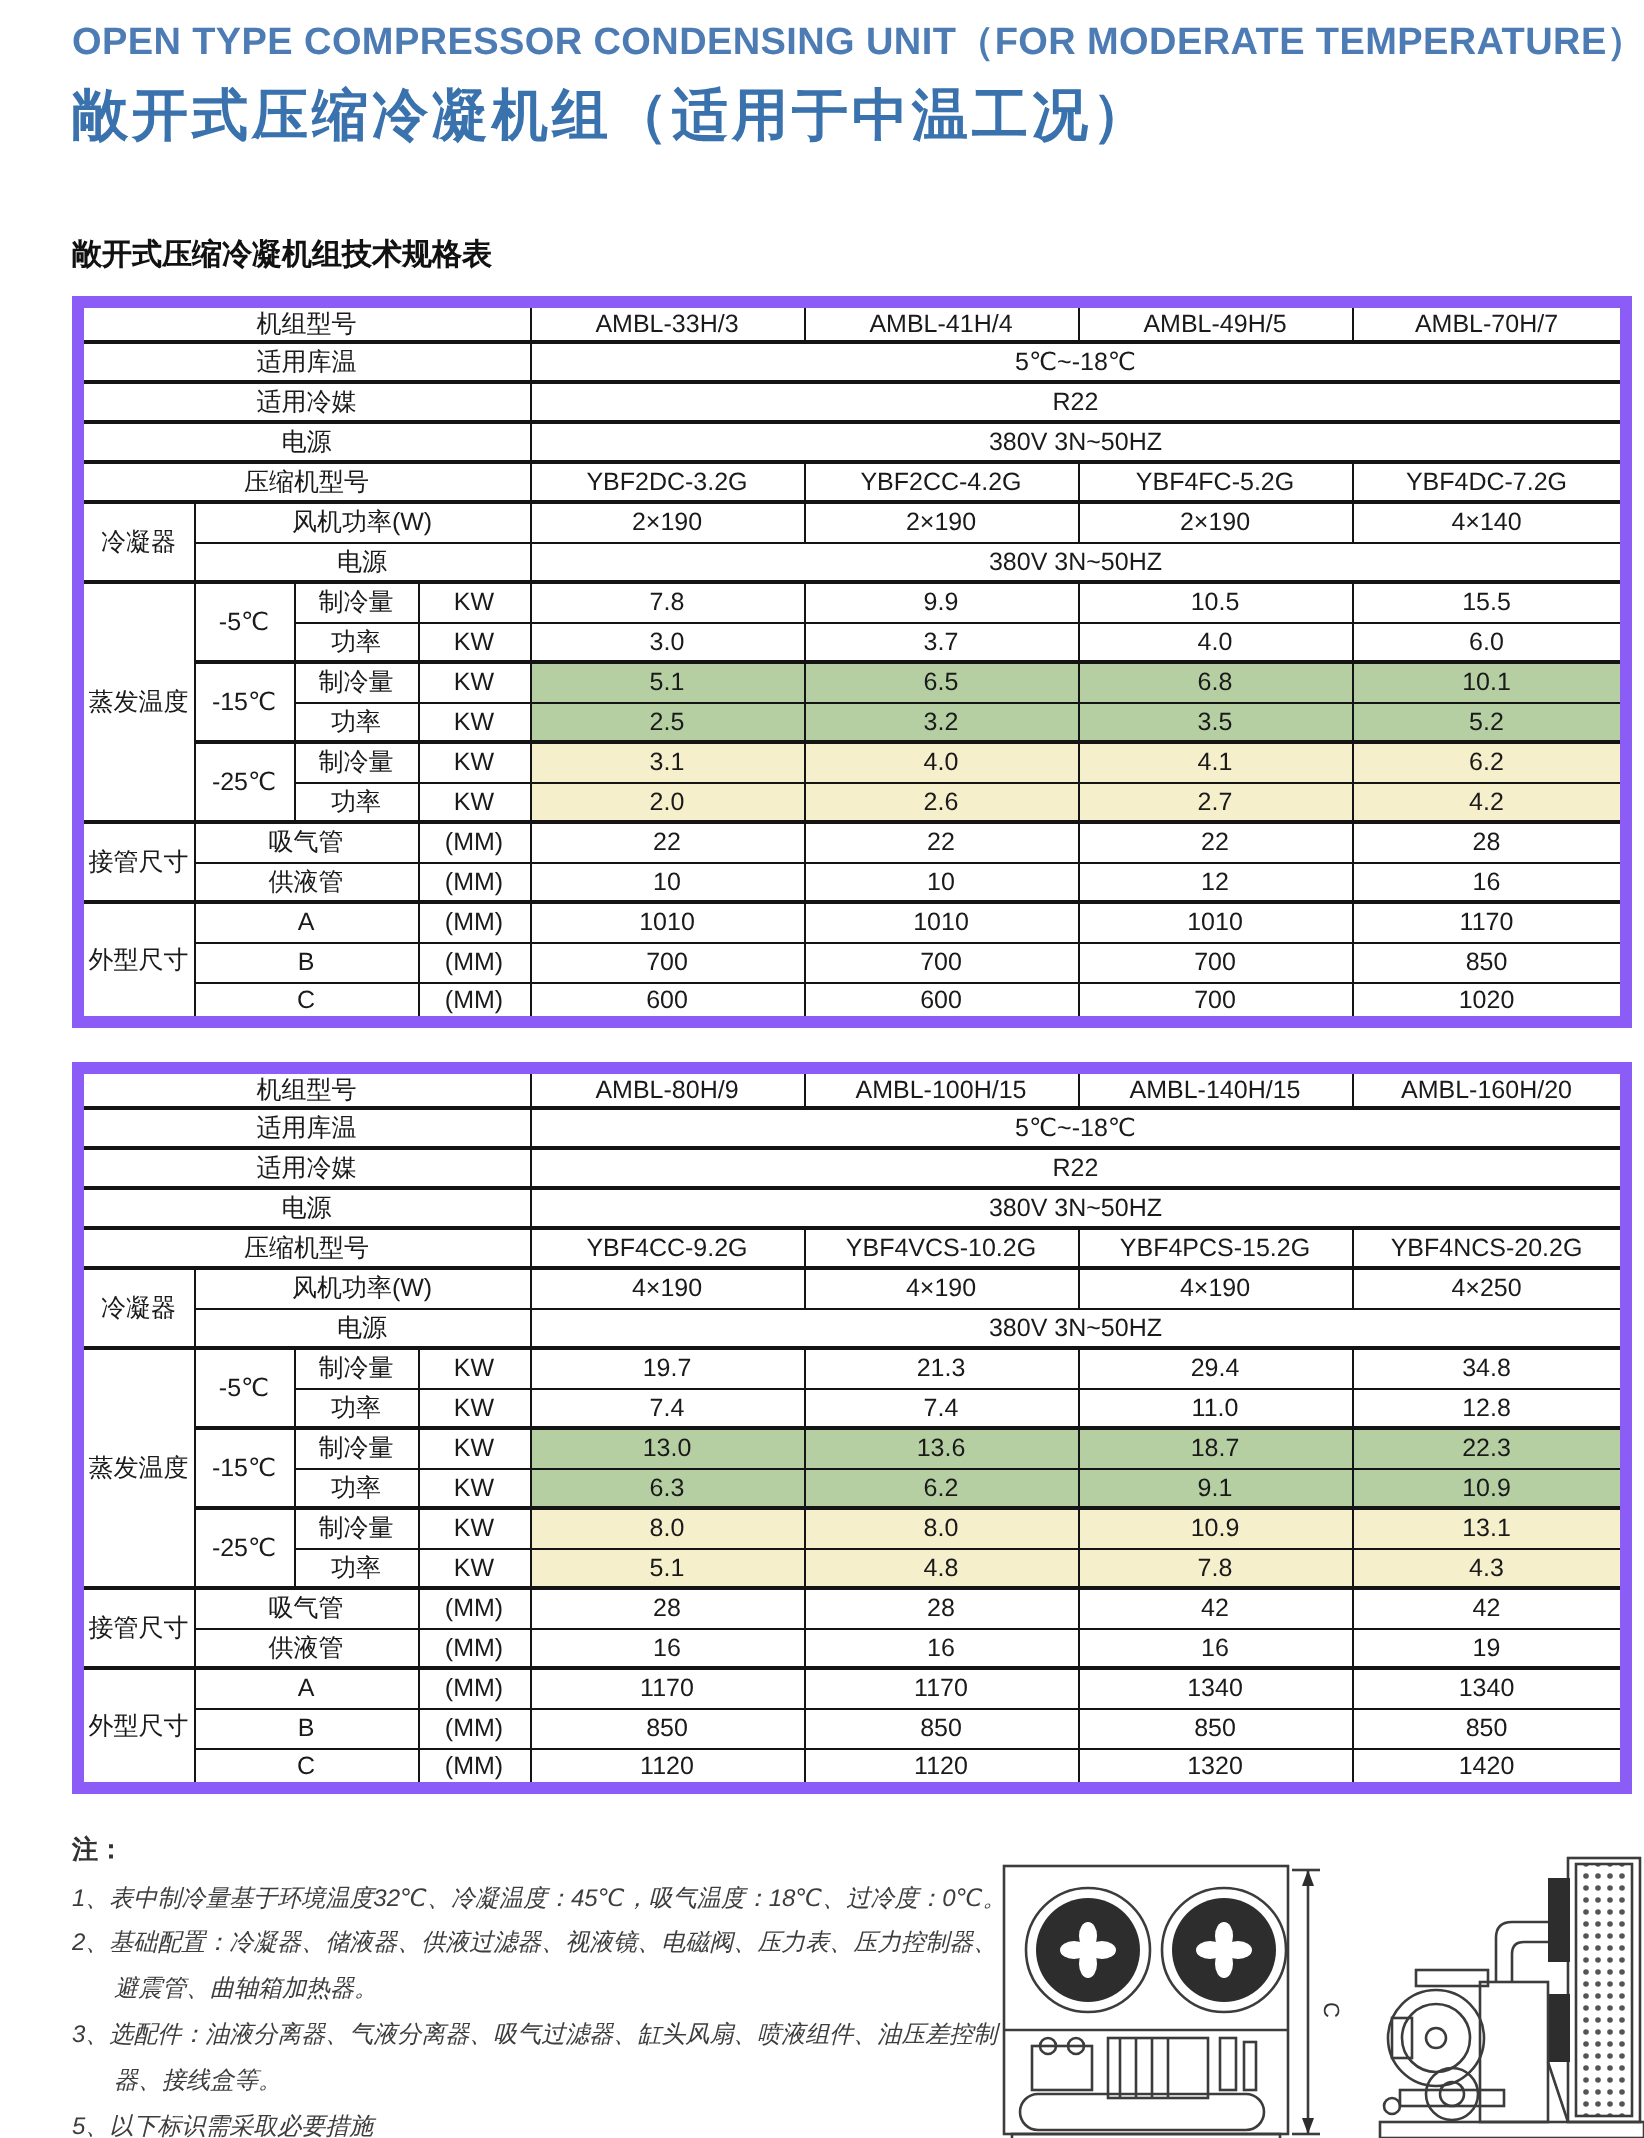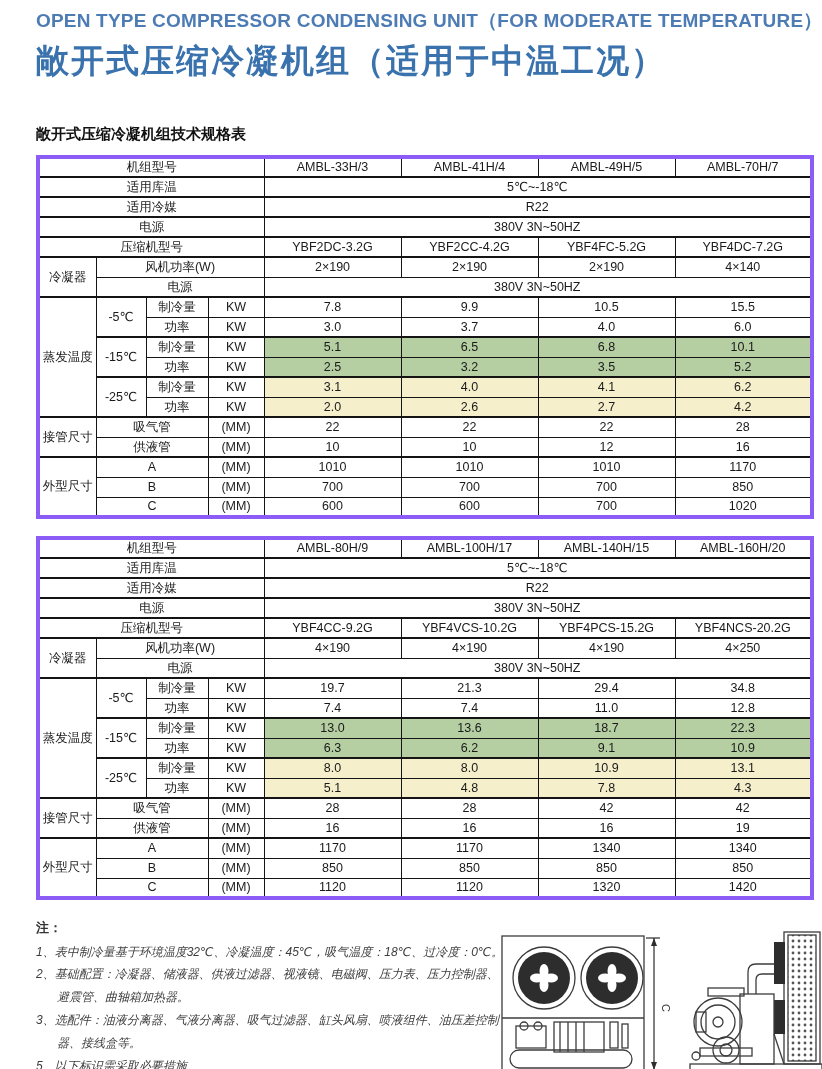--- a/index.html
+++ b/index.html
@@ -10,28 +10,28 @@
     color:#1a1a1a;
   }
   .page { padding:8px 12px 0 36px; }
 
   .title-en {
     color:var(--accent-blue-light,#4d7cb5);
     font-size:19px; font-weight:600; letter-spacing:.2px; white-space:nowrap;
   }
   .title-zh {
     color:var(--accent-blue,#3a72ad);
-    font-size:33px; font-weight:700; letter-spacing:2px; margin-top:5px; white-space:nowrap;
+    font-size:28px; font-weight:700; letter-spacing:2px; margin-top:5px; white-space:nowrap;
   }
   .subtitle { font-size:15px; font-weight:600; color:#111; margin-top:41px; }
 
   table.spec {
     border-collapse:collapse; table-layout:fixed;
     width:774px; margin-top:11px;
-    font-size:12.5px; border:4px solid #8b5cf6;
+    font-size:12.5px; border:6px solid #8b5cf6;
   }
   table.spec + table.spec { margin-top:17px; }
   table.spec td {
     border:1px solid #141414; height:20px; text-align:center;
     padding:0 2px; white-space:nowrap; overflow:hidden; line-height:1;
   }
   table.spec tr.t2 > td { border-top-width:2px; }
   table.spec td.green { background:var(--highlight-green,#b5cfa3); }
   table.spec td.cream { background:var(--highlight-cream,#f6efcb); }
 
@@ -212,21 +212,21 @@
         <col style="width:56px">
       <col style="width:137px">
         <col style="width:137px">
         <col style="width:137px">
         <col style="width:137px">
     </colgroup>
     <tbody>
       <tr>
         <td colspan="4">机组型号</td>
       <td>AMBL-80H/9</td>
-          <td>AMBL-100H/17</td>
+          <td>AMBL-100H/15</td>
           <td>AMBL-140H/15</td>
           <td>AMBL-160H/20</td>
         </tr>
       <tr class="t2">
         <td colspan="4">适用库温</td>
         <td colspan="4">5℃~-18℃</td>
       </tr>
       <tr class="t2">
         <td colspan="4">适用冷媒</td>
         <td colspan="4">R22</td>

